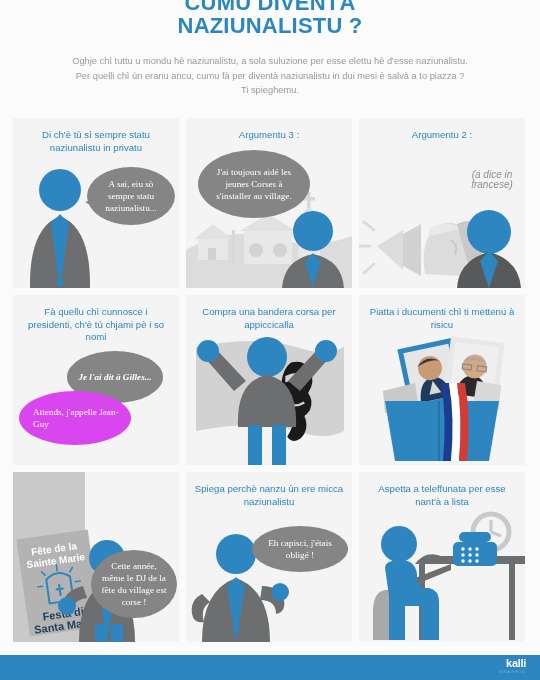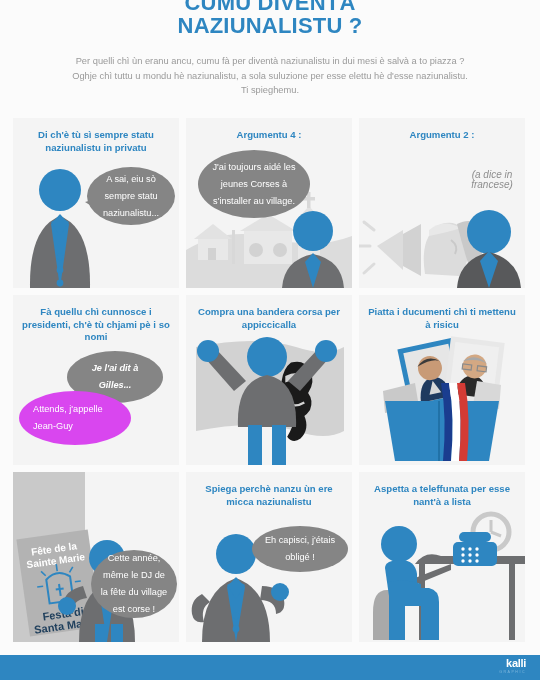--- a/index.html
+++ b/index.html
@@ -56,21 +56,21 @@
     height: 170px;
     background: #f4f4f4;
     position: relative;
     overflow: hidden;
   }
 
   .panel-title {
     position: relative;
     z-index: 6;
     color: #2e86c1;
-    font-weight: bold;
+    font-weight: normal;
     font-size: 9.6px;
     line-height: 12.6px;
     text-align: center;
     padding: 11px 8px 0 8px;
   }
 
   .scene {
     position: absolute;
     inset: 0;
     z-index: 1;
@@ -81,22 +81,23 @@
   .bubble {
     position: absolute;
     z-index: 7;
     border-radius: 50%;
     display: flex;
     align-items: center;
     justify-content: center;
     text-align: center;
     color: #ffffff;
     font-size: 9.2px;
-    line-height: 17px;
+    line-height: 12px;
     padding: 6px 9px;
+    font-family: Liberation Serif, serif;
   }
   .bubble.grey { background: #858585; }
   .bubble.blue { background: #d946ef; }
   .bubble.italic { font-style: italic; font-weight: bold; }
 
   .tail {
     position: absolute;
     width: 0; height: 0;
     z-index: 6;
   }
@@ -142,22 +143,22 @@
 </style>
 </head>
 <body>
 
 <div class="header">
   <div class="title">
     <span>CUMU DIVENTÀ</span>
     <span class="line2">NAZIUNALISTU ?</span>
   </div>
   <div class="intro">
+    <span>Oghje chì tuttu u mondu hè naziunalistu, a sola suluzione per esse elettu hè d'esse naziunalistu.</span>
     <span>Per quelli chì ùn eranu ancu, cumu fà per diventà naziunalistu in dui mesi è salvà a to piazza ?</span>
-    <span>Oghje chì tuttu u mondu hè naziunalistu, a sola suluzione per esse elettu hè d'esse naziunalistu.</span>
     <span>Ti spieghemu.</span>
   </div>
 </div>
 
 <div class="grid">
 
   <div class="panel">
     <div class="panel-title">Di ch'è tù sì sempre statu naziunalistu in privatu</div>
     <div class="scene">
       <svg width="166" height="170" viewBox="0 0 166 170" style="position:absolute;inset:0">
@@ -168,21 +169,21 @@
         <circle cx="47" cy="139" r="3.4" fill="#2e86c1"></circle>
         <circle cx="47" cy="152" r="3.4" fill="#2e86c1"></circle>
         <circle cx="47" cy="165" r="3.4" fill="#2e86c1"></circle>
         <path d="M85 92 L72 84 L86 80 Z" fill="#858585"></path>
       </svg>
     </div>
     <div class="bubble grey" style="left:74px; top:49px; width:88px; height:58px;">A sai, eiu sò sempre statu naziunalistu...</div>
   </div>
 
   <div class="panel">
-    <div class="panel-title">Argumentu 4 :</div>
+    <div class="panel-title">Argumentu 3 :</div>
     <div class="scene">
       <svg width="166" height="170" viewBox="0 0 166 170" style="position:absolute;inset:0">
         <path d="M0 170 L0 132 Q40 108 86 120 Q130 132 166 118 L166 170 Z" fill="#dcdcdc"></path>
         <rect x="12" y="120" width="30" height="22" fill="#e8e8e8"></rect>
         <path d="M8 121 L27 106 L46 121 Z" fill="#e2e2e2"></path>
         <rect x="22" y="130" width="8" height="12" fill="#d2d2d2"></rect>
         <rect x="58" y="112" width="48" height="34" fill="#e8e8e8"></rect>
         <path d="M54 113 L82 96 L110 113 Z" fill="#e2e2e2"></path>
         <circle cx="70" cy="132" r="7" fill="#d2d2d2"></circle>
         <circle cx="94" cy="132" r="7" fill="#d2d2d2"></circle>

